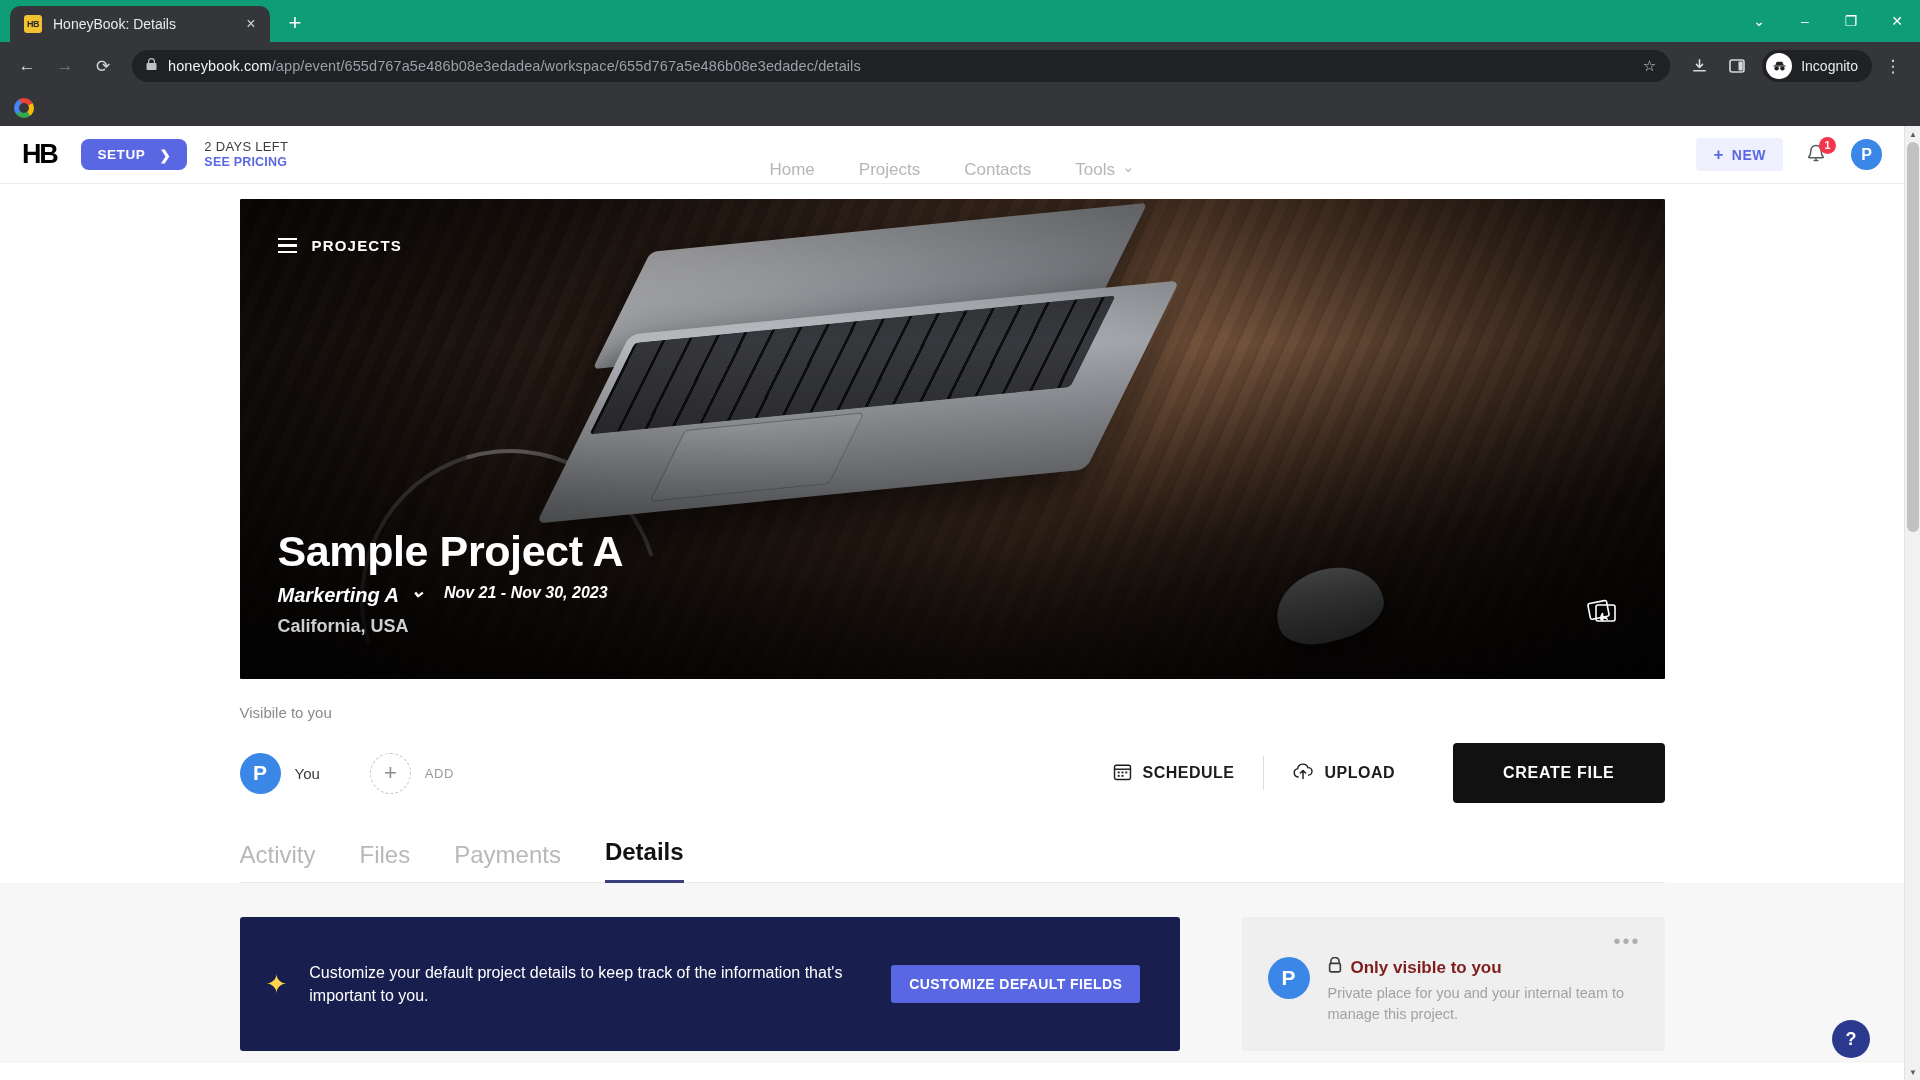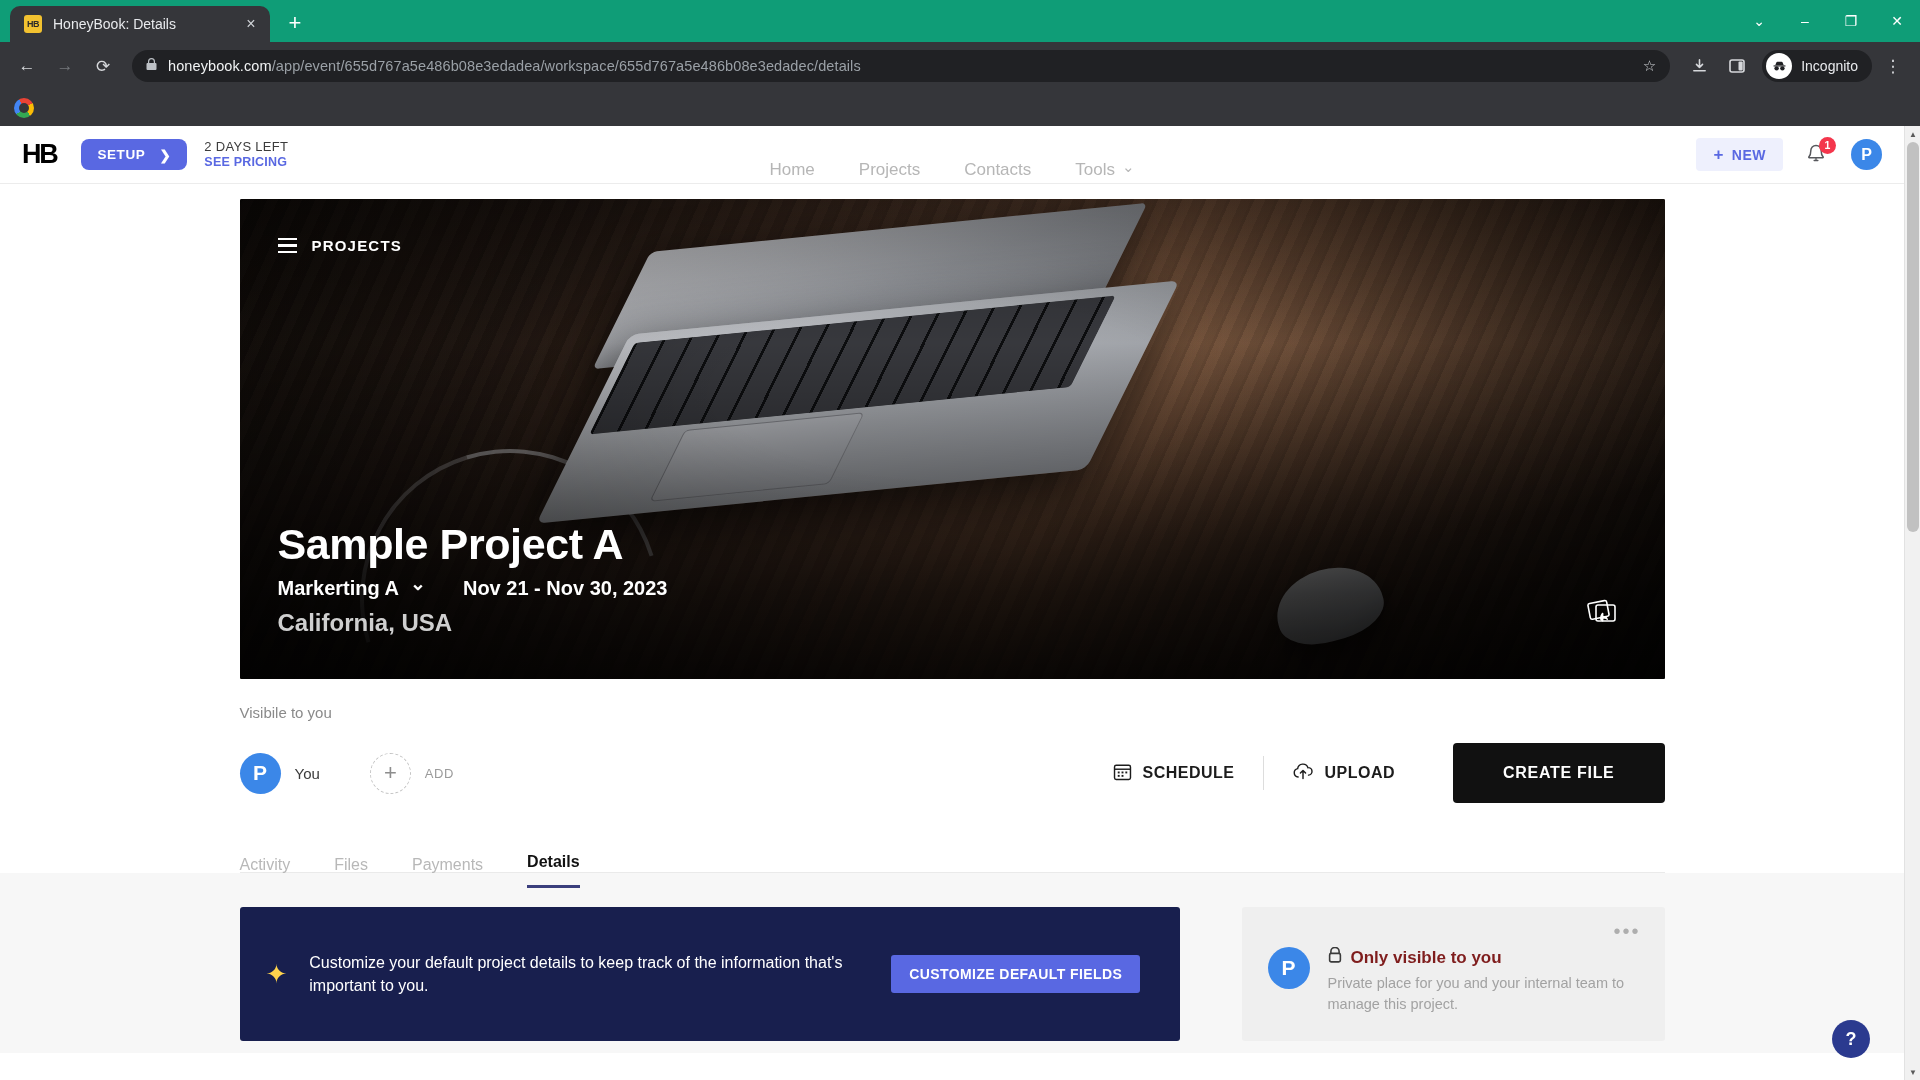--- a/index.html
+++ b/index.html
@@ -217,29 +217,29 @@
   .hamburger { display: flex; flex-direction: column; gap: 4px; }
   .hamburger span { display: block; width: 19px; height: 2.4px; background: #fff; }
   .hero-breadcrumb-label {
     color: #fff; font-size: 15px; font-weight: 700; letter-spacing: 1.2px;
   }
   .hero-info { position: absolute; left: 38px; bottom: 42px; }
   .hero-title {
     color: #fff; font-size: 43px; font-weight: 700; letter-spacing: -0.4px; line-height: 1.1;
   }
   .hero-meta {
-    display: flex; gap: 23px; margin-top: 9px;
+    display: flex; gap: 4px; margin-top: 9px; font-style: italic;
   }
   .hero-client {
     color: #fff; font-size: 20px; font-weight: 700; display: flex;
     align-items: center; gap: 11px; cursor: pointer;
   }
-  .hero-dates { color: #fff; font-size: 20px; font-weight: 700; margin-left: 14px; }
+  .hero-dates { color: #fff; font-size: 16px; font-weight: 700; margin-left: 14px; }
   .hero-loc {
-    color: #cfcfcf; font-size: 24px; font-weight: 700; margin-top: 9px;
+    color: #cfcfcf; font-size: 18px; font-weight: 700; margin-top: 9px;
   }
   .hero-gallery {
     position: absolute; right: 44px; bottom: 52px; width: 34px; height: 30px; cursor: pointer;
   }
 
   
   .vis-section { width: 1425px; margin: 25px auto 0; }
   .vis-label { font-size: 15px; color: #8a8a8a; }
   .vis-row { display: flex; align-items: center; margin-top: 22px; }
   .vis-person { display: flex; align-items: center; gap: 14px; }
@@ -266,22 +266,22 @@
     height: 60px; padding: 0 50px; border-radius: 4px; display: flex; align-items: center;
     margin-left: 30px; cursor: pointer;
   }
 
   
   .tabs-row {
     width: 1425px; margin: 34px auto 0; display: flex; align-items: flex-end; gap: 44px;
     border-bottom: 1px solid #eaeaea; padding-bottom: 0;
   }
   .ptab {
-    font-size: 16px; color: #b8b8b8; padding-bottom: 14px; cursor: pointer;
-    position: relative; top: 16px;
+    font-size: 24px; color: #b8b8b8; padding-bottom: 14px; cursor: pointer;
+    position: relative; top: 1px;
   }
   .ptab.active { color: #111; font-weight: 600; border-bottom: 3px solid #3b3f7d; }
 
   
   .bottom {
     background: #f7f7f7; width: 1904px; min-height: 180px; padding: 34px 0 0;
   }
   .bottom-inner { width: 1425px; margin: 0 auto; display: flex; gap: 62px; }
   .promo {
     width: 940px; background: #181f4e; border-radius: 3px; display: flex;

